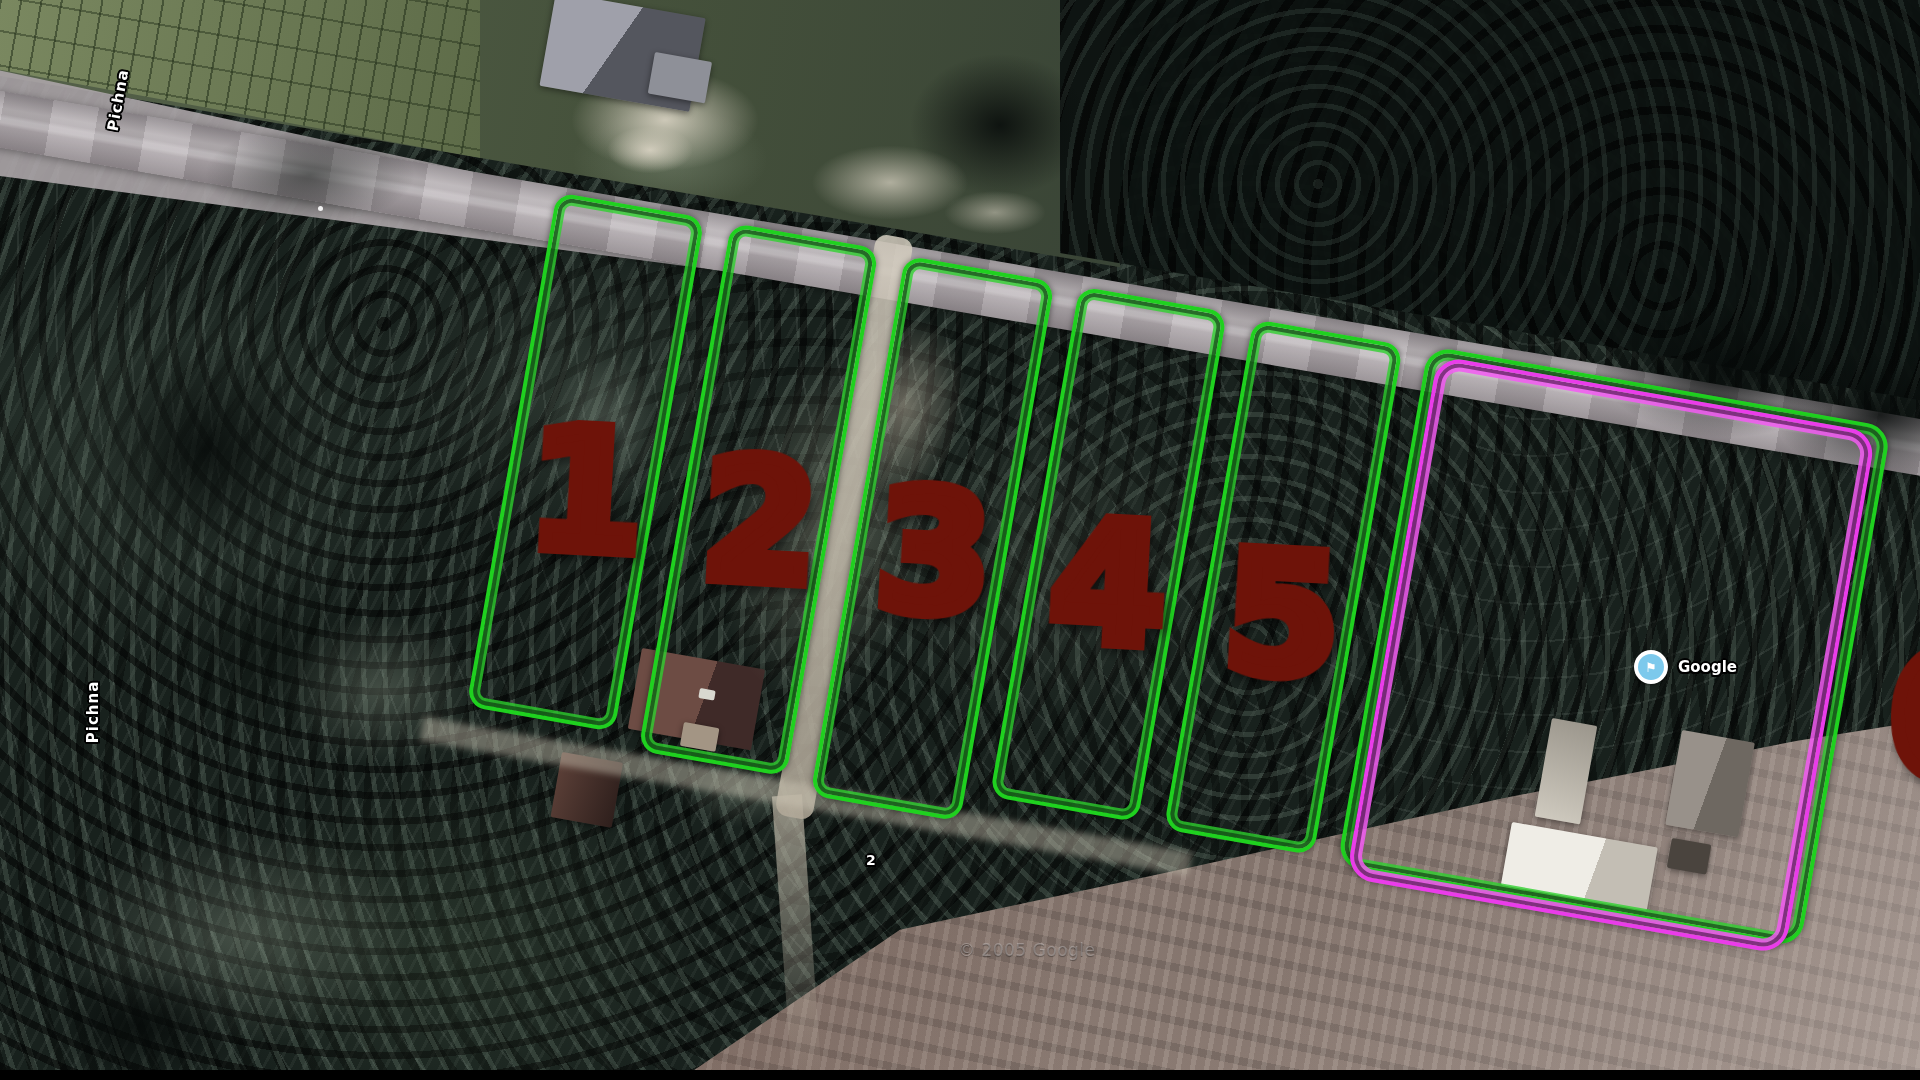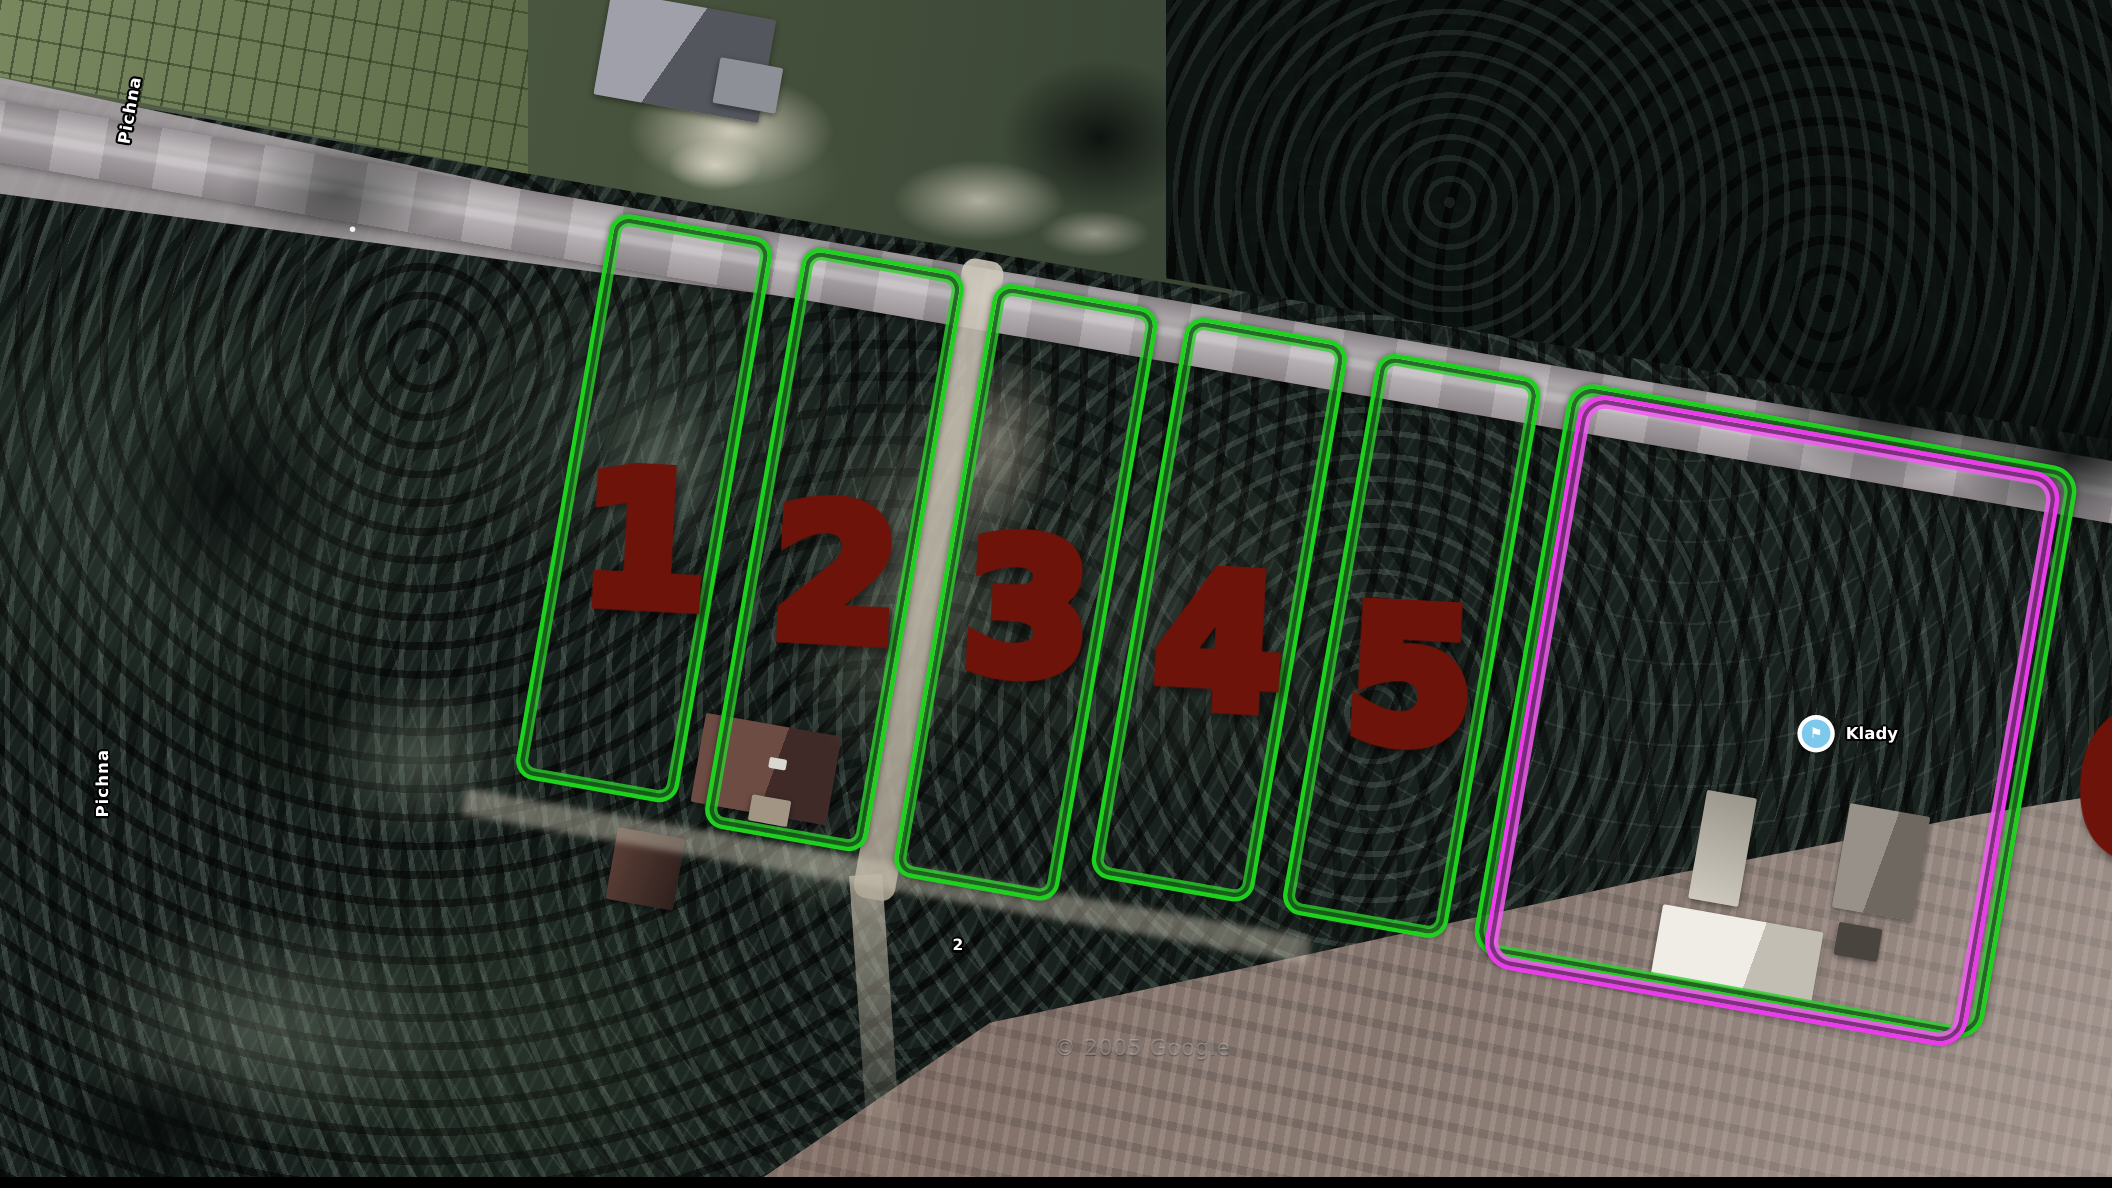--- a/index.html
+++ b/index.html
@@ -87,21 +87,21 @@
   .outlined{color:#fff;text-shadow:-1.5px -1.5px 0 #000,1.5px -1.5px 0 #000,-1.5px 1.5px 0 #000,
             1.5px 1.5px 0 #000,0 -2px 0 #000,0 2px 0 #000,-2px 0 0 #000,2px 0 0 #000;}
   .street{position:absolute;z-index:8;font-weight:bold;font-size:15px;letter-spacing:1px;}
   .poi{position:absolute;z-index:8;display:flex;align-items:center;gap:10px;}
   .poi-ring{width:34px;height:34px;border-radius:50%;background:#fff;display:flex;align-items:center;
             justify-content:center;box-shadow:0 1px 3px rgba(0,0,0,.5);}
   .poi-inner{width:26px;height:26px;border-radius:50%;background:#7cc9ec;color:#fff;font-size:13px;
              display:flex;align-items:center;justify-content:center;}
   .poi-label{font-weight:bold;font-size:15px;}
   .hnum{position:absolute;z-index:8;font-weight:bold;font-size:14px;}
-  .watermark{position:absolute;z-index:9;font-size:20px;letter-spacing:.5px;color:rgba(235,235,240,.30);
+  .watermark{position:absolute;z-index:9;font-size:17px;letter-spacing:.5px;color:rgba(235,235,240,.30);
              text-shadow:0 1px 1px rgba(0,0,0,.35);}
 
   .bldg{position:absolute;transform:rotate(10deg);transform-origin:0 0;z-index:6;border-radius:2px;
         box-shadow:0 2px 6px rgba(0,0,0,.45);}
   .blackbar{position:absolute;left:0;top:1070px;width:1920px;height:10px;background:#000;z-index:10;}
 </style>
 </head>
 <body>
 
 <div class="stage">
@@ -205,21 +205,21 @@
     <span class="num-fill">6</span>
   </div>
 
   <div class="street outlined" style="left:118px;top:100px;transform:translate(-50%,-50%) rotate(-80deg);">Pichna</div>
   <div class="street outlined" style="left:93px;top:712px;transform:translate(-50%,-50%) rotate(-90deg);">Pichna</div>
 
   <div class="poi" style="left:1634px;top:650px;">
     <span class="poi-ring">
       <span class="poi-inner">⚑</span>
     </span>
-    <span class="poi-label outlined">Klady</span>
+    <span class="poi-label outlined">Google</span>
   </div>
 
   <div class="hnum outlined" style="left:866px;top:852px;">2</div>
 
   <div style="position:absolute;left:318px;top:206px;width:5px;height:5px;border-radius:50%;
        background:#fff;opacity:.9;z-index:8;"></div>
 
   <div class="watermark" style="left:958px;top:940px;">© 2005 Google</div>
 
   <div class="blackbar"></div>

